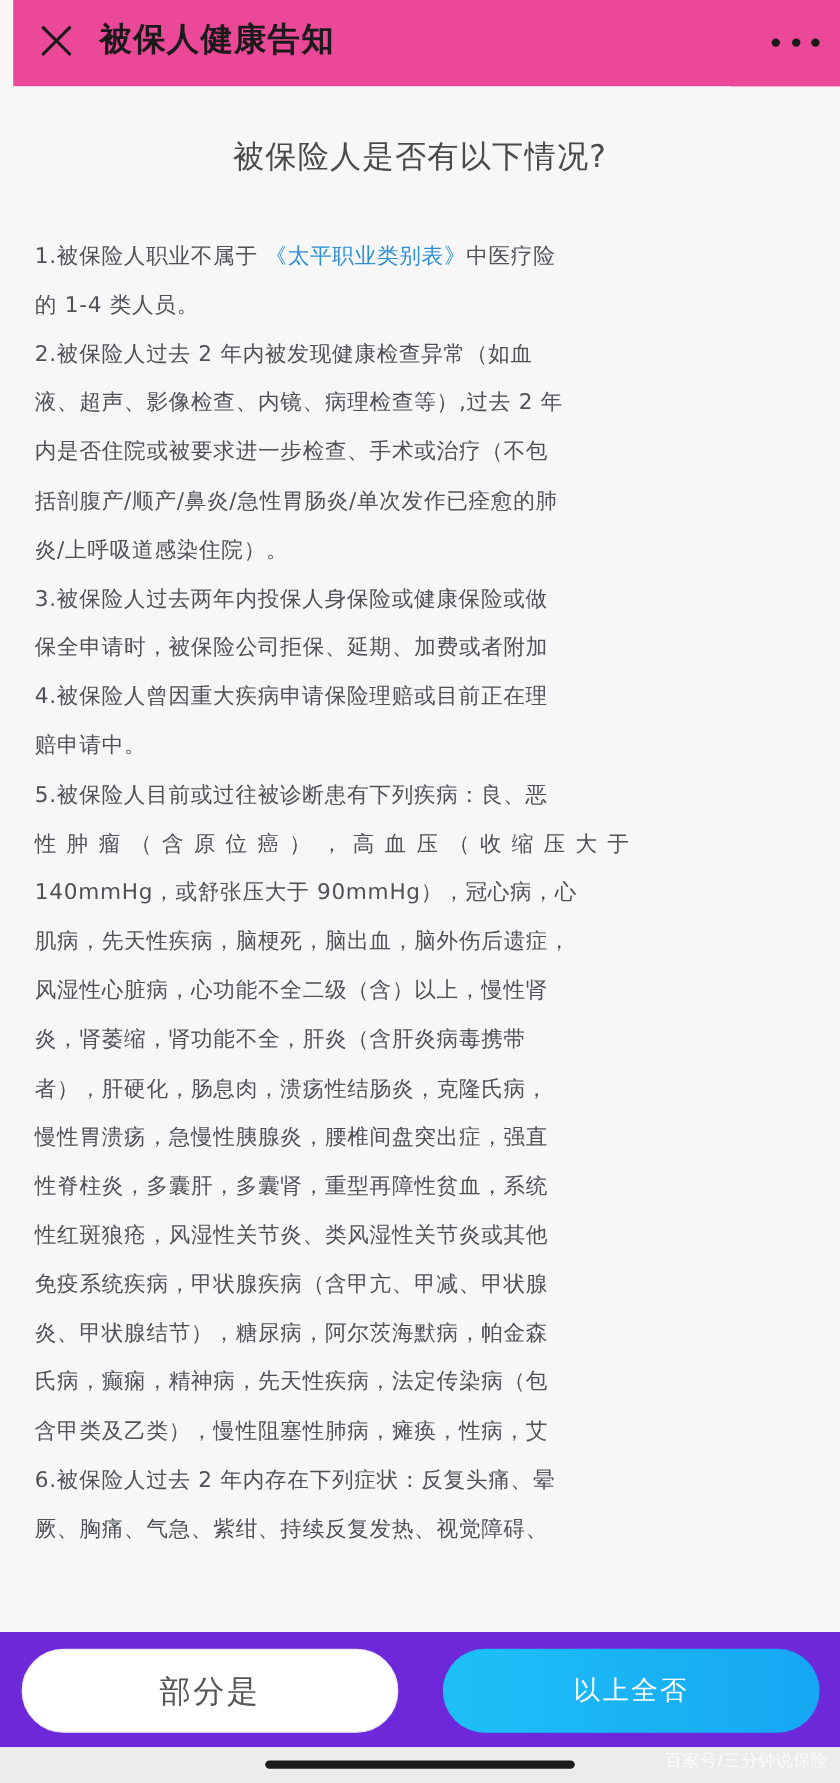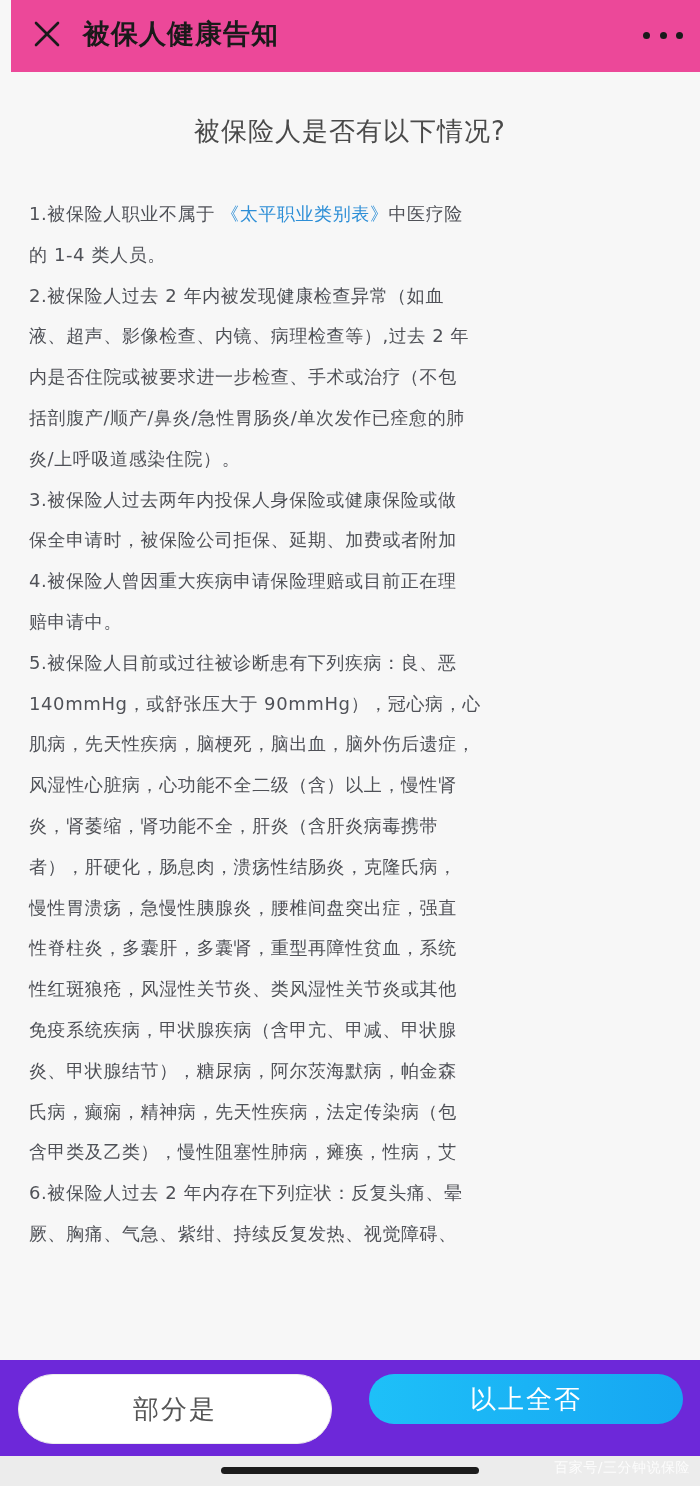--- a/index.html
+++ b/index.html
@@ -19,21 +19,21 @@
   .body-text { position: absolute; left: 29px; top: 122px; width: 645px; }
   .line { font-size: 18px; line-height: 40.8px; height: 40.8px; white-space: nowrap; color: #4f5157; letter-spacing: 0.6px; }
   .link { color: #2c8ed6; cursor: pointer; }
 
   .float-pill { position: absolute; left: 624px; top: 140px; width: 110px; height: 86px; border-radius: 43px; background: rgba(250,250,250,0.92); box-shadow: 0 2px 10px rgba(0,0,0,0.12); cursor: pointer; }
   .doc-icon { position: absolute; left: 30px; top: 30px; width: 22px; height: 30px; background: #1fb456; border-radius: 2px; }
   .doc-icon i { position: absolute; left: 5px; height: 2px; background: #e9f9ef; display: block; }
 
   .bottombar { position: absolute; left: 0; top: 1360px; width: 700px; height: 96px; background: #6d28d9; }
   .btn-partial { position: absolute; left: 18px; top: 14px; width: 314px; height: 70px; border-radius: 35px; background: #ffffff; border: 1.5px solid #ececec; display: flex; align-items: center; justify-content: center; font-size: 26px; color: #555; letter-spacing: 2px; cursor: pointer; }
-  .btn-none { position: absolute; left: 369px; top: 14px; width: 314px; height: 50px; border-radius: 35px; background: linear-gradient(90deg, #1ec0f8 0%, #16a6f2 100%); display: flex; align-items: center; justify-content: center; font-size: 26px; color: #ffffff; letter-spacing: 2px; cursor: pointer; }
+  .btn-none { position: absolute; left: 369px; top: 14px; width: 314px; height: 70px; border-radius: 35px; background: linear-gradient(90deg, #1ec0f8 0%, #16a6f2 100%); display: flex; align-items: center; justify-content: center; font-size: 22px; color: #ffffff; letter-spacing: 2px; cursor: pointer; }
 
   .homebar-area { position: absolute; left: 0; top: 1456px; width: 700px; height: 30px; background: #ececec; }
   .home-indicator { position: absolute; left: 221px; top: 11px; width: 258px; height: 7px; border-radius: 4px; background: #1c1c1c; }
   .watermark { position: absolute; right: 10px; top: 3px; font-size: 14px; color: rgba(255,255,255,0.85); letter-spacing: 0.5px; }
 </style>
 </head>
 <body>
 
 <div class="topbar">
   <div class="close-btn">
@@ -59,20 +59,21 @@
     <div class="line">2.被保险人过去 2 年内被发现健康检查异常（如血</div>
     <div class="line">液、超声、影像检查、内镜、病理检查等）,过去 2 年</div>
     <div class="line">内是否住院或被要求进一步检查、手术或治疗（不包</div>
     <div class="line">括剖腹产/顺产/鼻炎/急性胃肠炎/单次发作已痊愈的肺</div>
     <div class="line">炎/上呼吸道感染住院）。</div>
     <div class="line">3.被保险人过去两年内投保人身保险或健康保险或做</div>
     <div class="line">保全申请时，被保险公司拒保、延期、加费或者附加</div>
     <div class="line">4.被保险人曾因重大疾病申请保险理赔或目前正在理</div>
     <div class="line">赔申请中。</div>
     <div class="line">5.被保险人目前或过往被诊断患有下列疾病：良、恶</div>
+    <div class="line" style="letter-spacing:8.5px;">性肿瘤（含原位癌），高血压（收缩压大于</div>
     <div class="line">140mmHg，或舒张压大于 90mmHg），冠心病，心</div>
     <div class="line">肌病，先天性疾病，脑梗死，脑出血，脑外伤后遗症，</div>
     <div class="line">风湿性心脏病，心功能不全二级（含）以上，慢性肾</div>
     <div class="line">炎，肾萎缩，肾功能不全，肝炎（含肝炎病毒携带</div>
     <div class="line">者），肝硬化，肠息肉，溃疡性结肠炎，克隆氏病，</div>
     <div class="line">慢性胃溃疡，急慢性胰腺炎，腰椎间盘突出症，强直</div>
     <div class="line">性脊柱炎，多囊肝，多囊肾，重型再障性贫血，系统</div>
     <div class="line">性红斑狼疮，风湿性关节炎、类风湿性关节炎或其他</div>
     <div class="line">免疫系统疾病，甲状腺疾病（含甲亢、甲减、甲状腺</div>
     <div class="line">炎、甲状腺结节），糖尿病，阿尔茨海默病，帕金森</div>

